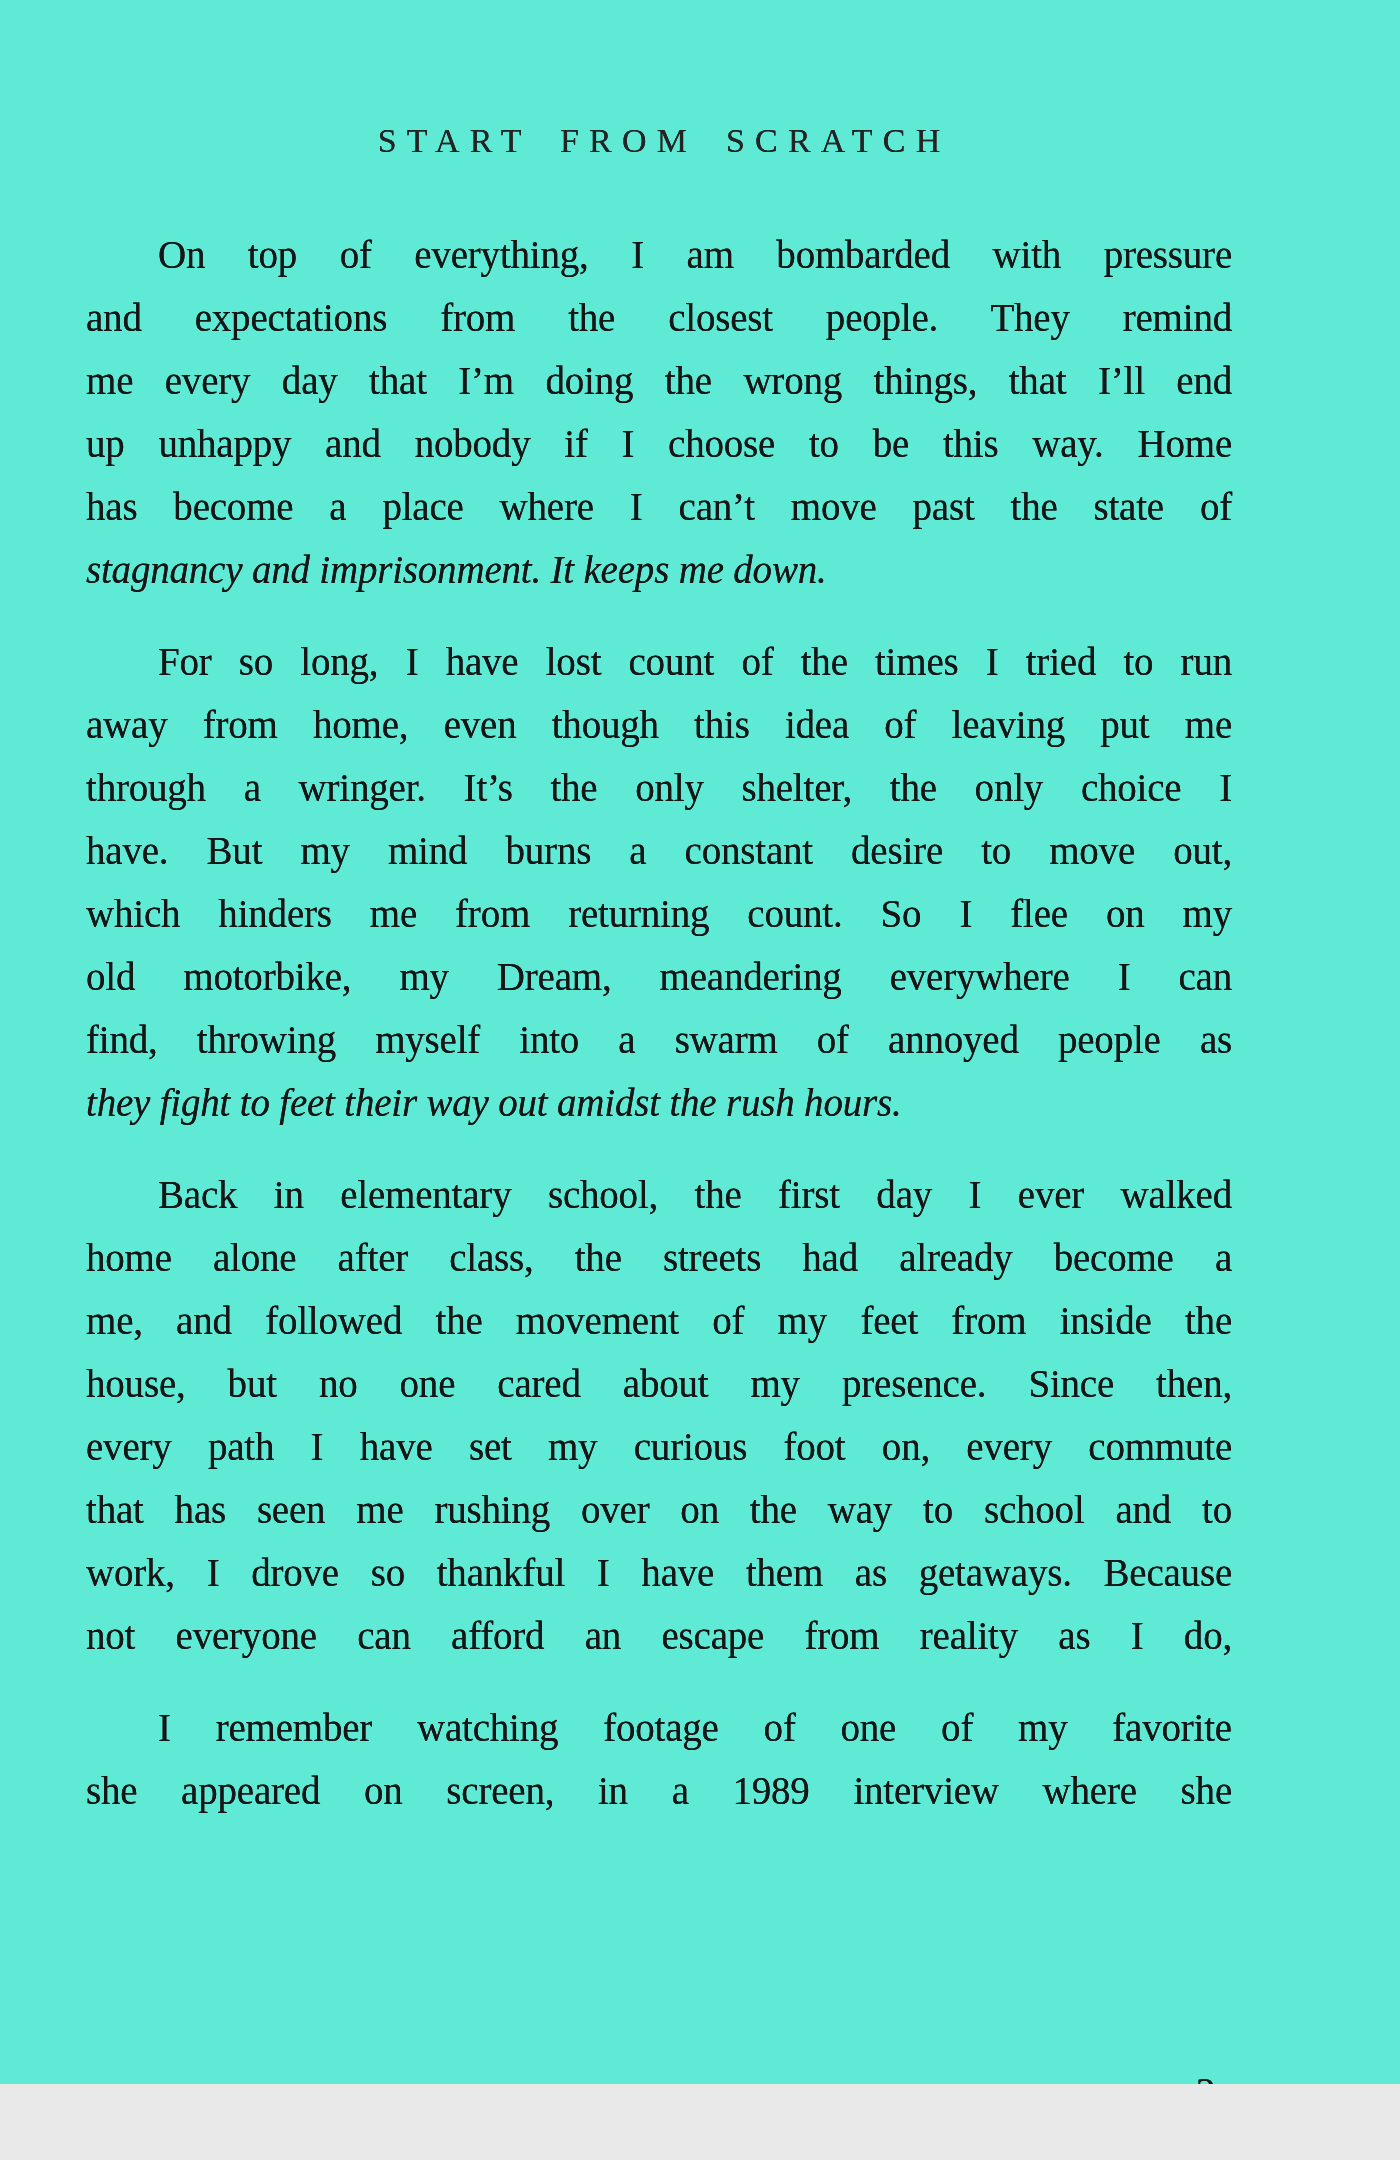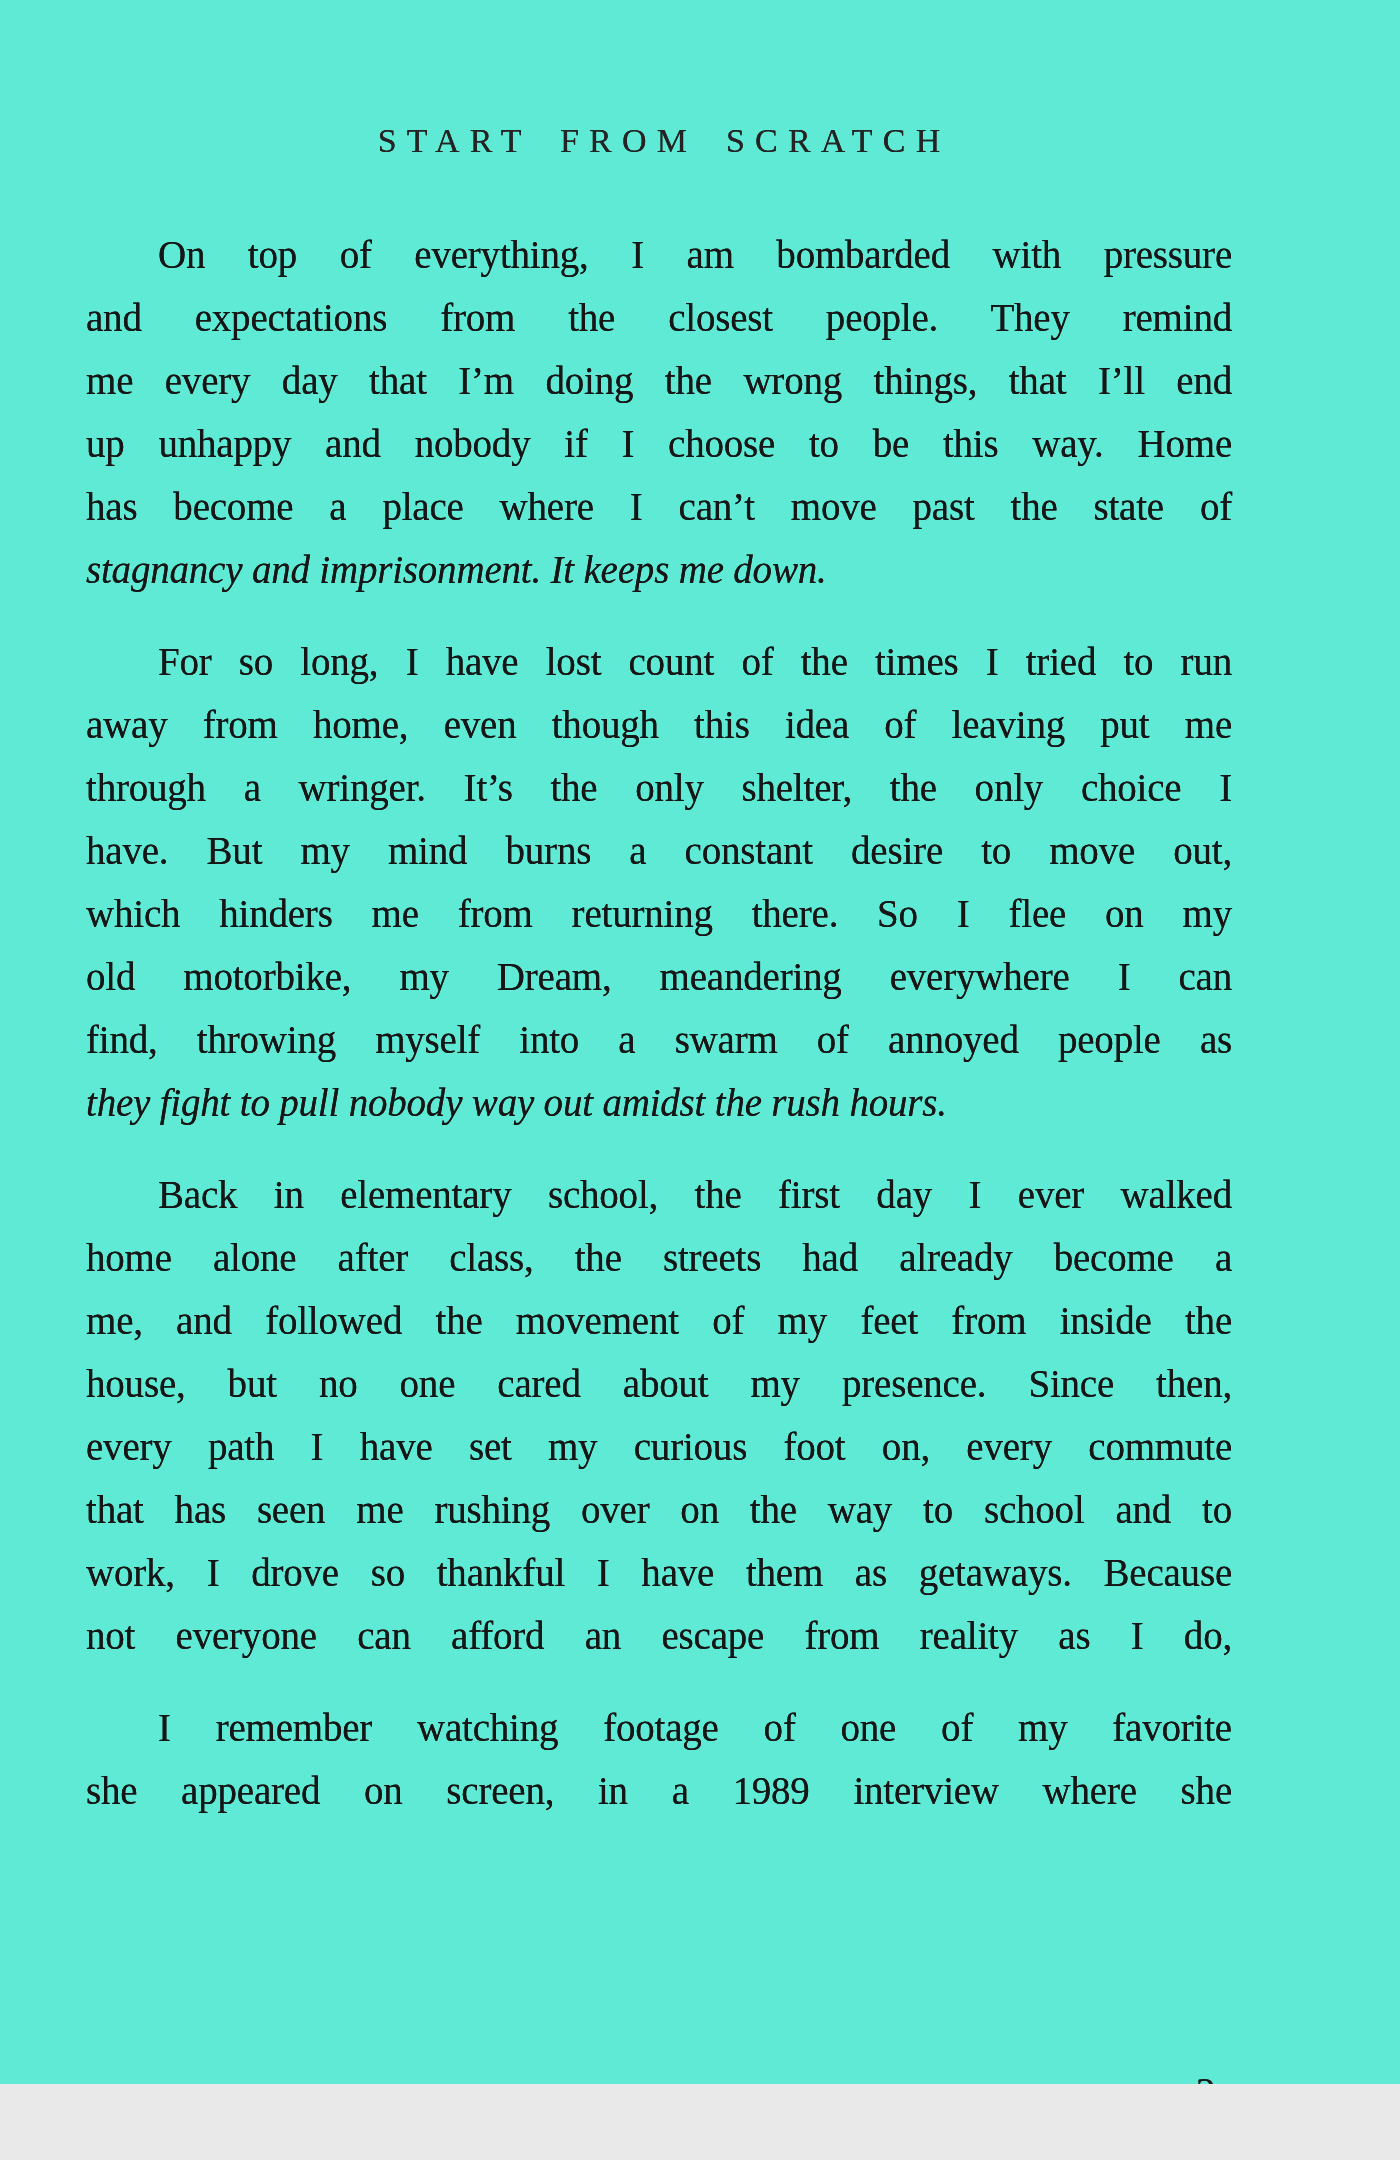--- a/index.html
+++ b/index.html
@@ -82,24 +82,24 @@
       <div class="line">up unhappy and nobody if I choose to be this way. Home</div>
       <div class="line">has become a place where I can’t move past the state of</div>
       <div class="line endline">stagnancy and imprisonment. It keeps me down.</div>
     </div>
 
     <div class="para">
       <div class="line indent">For so long, I have lost count of the times I tried to run</div>
       <div class="line">away from home, even though this idea of leaving put me</div>
       <div class="line">through a wringer. It’s the only shelter, the only choice I</div>
       <div class="line">have. But my mind burns a constant desire to move out,</div>
-      <div class="line">which hinders me from returning there. So I flee on my</div>
+      <div class="line">which hinders me from returning count. So I flee on my</div>
       <div class="line">old motorbike, my Dream, meandering everywhere I can</div>
       <div class="line">find, throwing myself into a swarm of annoyed people as</div>
-      <div class="line endline">they fight to pull nobody way out amidst the rush hours.</div>
+      <div class="line endline">they fight to feet their way out amidst the rush hours.</div>
     </div>
 
     <div class="para">
       <div class="line indent">Back in elementary school, the first day I ever walked</div>
       <div class="line">home alone after class, the streets had already become a</div>
       <div class="line">me, and followed the movement of my feet from inside the</div>
       <div class="line">house, but no one cared about my presence. Since then,</div>
       <div class="line">every path I have set my curious foot on, every commute</div>
       <div class="line">that has seen me rushing over on the way to school and to</div>
       <div class="line">work, I drove so thankful I have them as getaways. Because</div>

